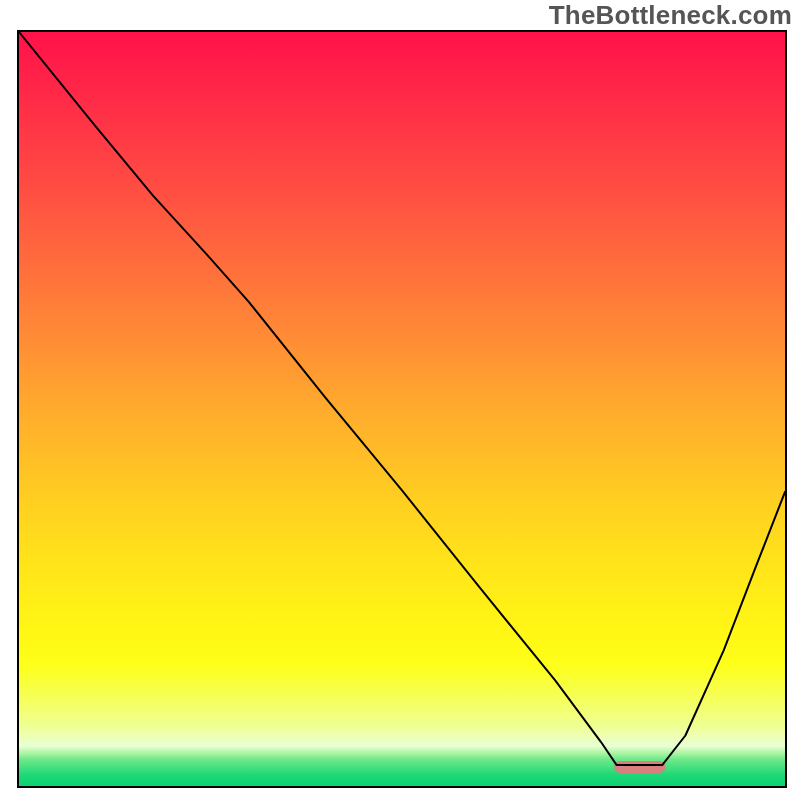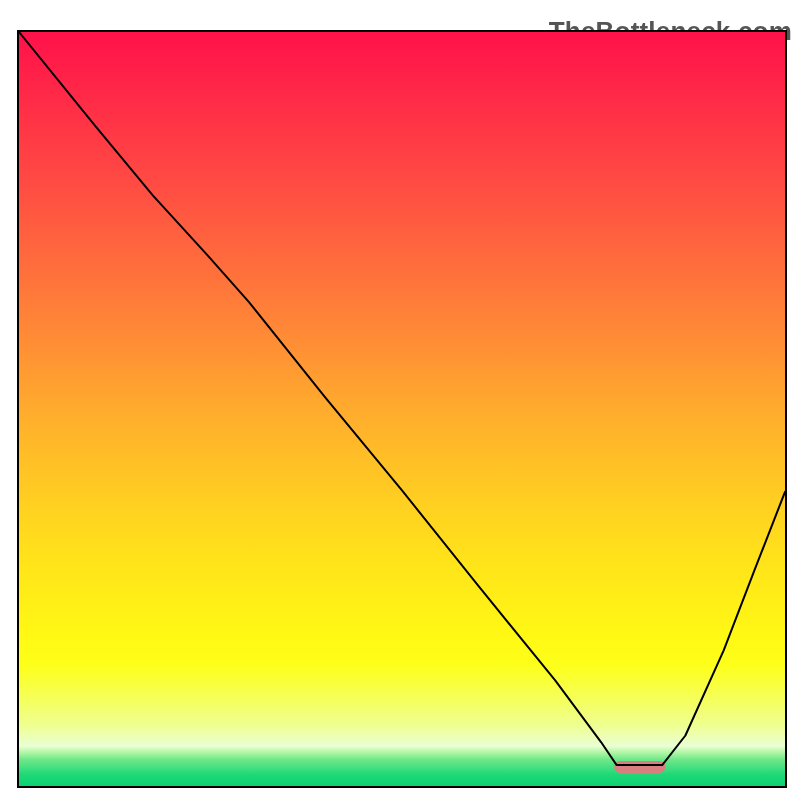--- a/index.html
+++ b/index.html
@@ -11,21 +11,21 @@
     background: #ffffff;
     font-family: Arial, Helvetica, sans-serif;
   }
   .stage {
     position: relative;
     width: 800px;
     height: 800px;
   }
   .watermark {
     position: absolute;
-    top: 16px;
+    top: 0;
     right: 8px;
     font-size: 26px;
     font-weight: bold;
     color: #555;
     letter-spacing: 0.2px;
     font-family: Arial, Helvetica, sans-serif;
   }
   .plot {
     position: absolute;
     border: 2px solid #000;

